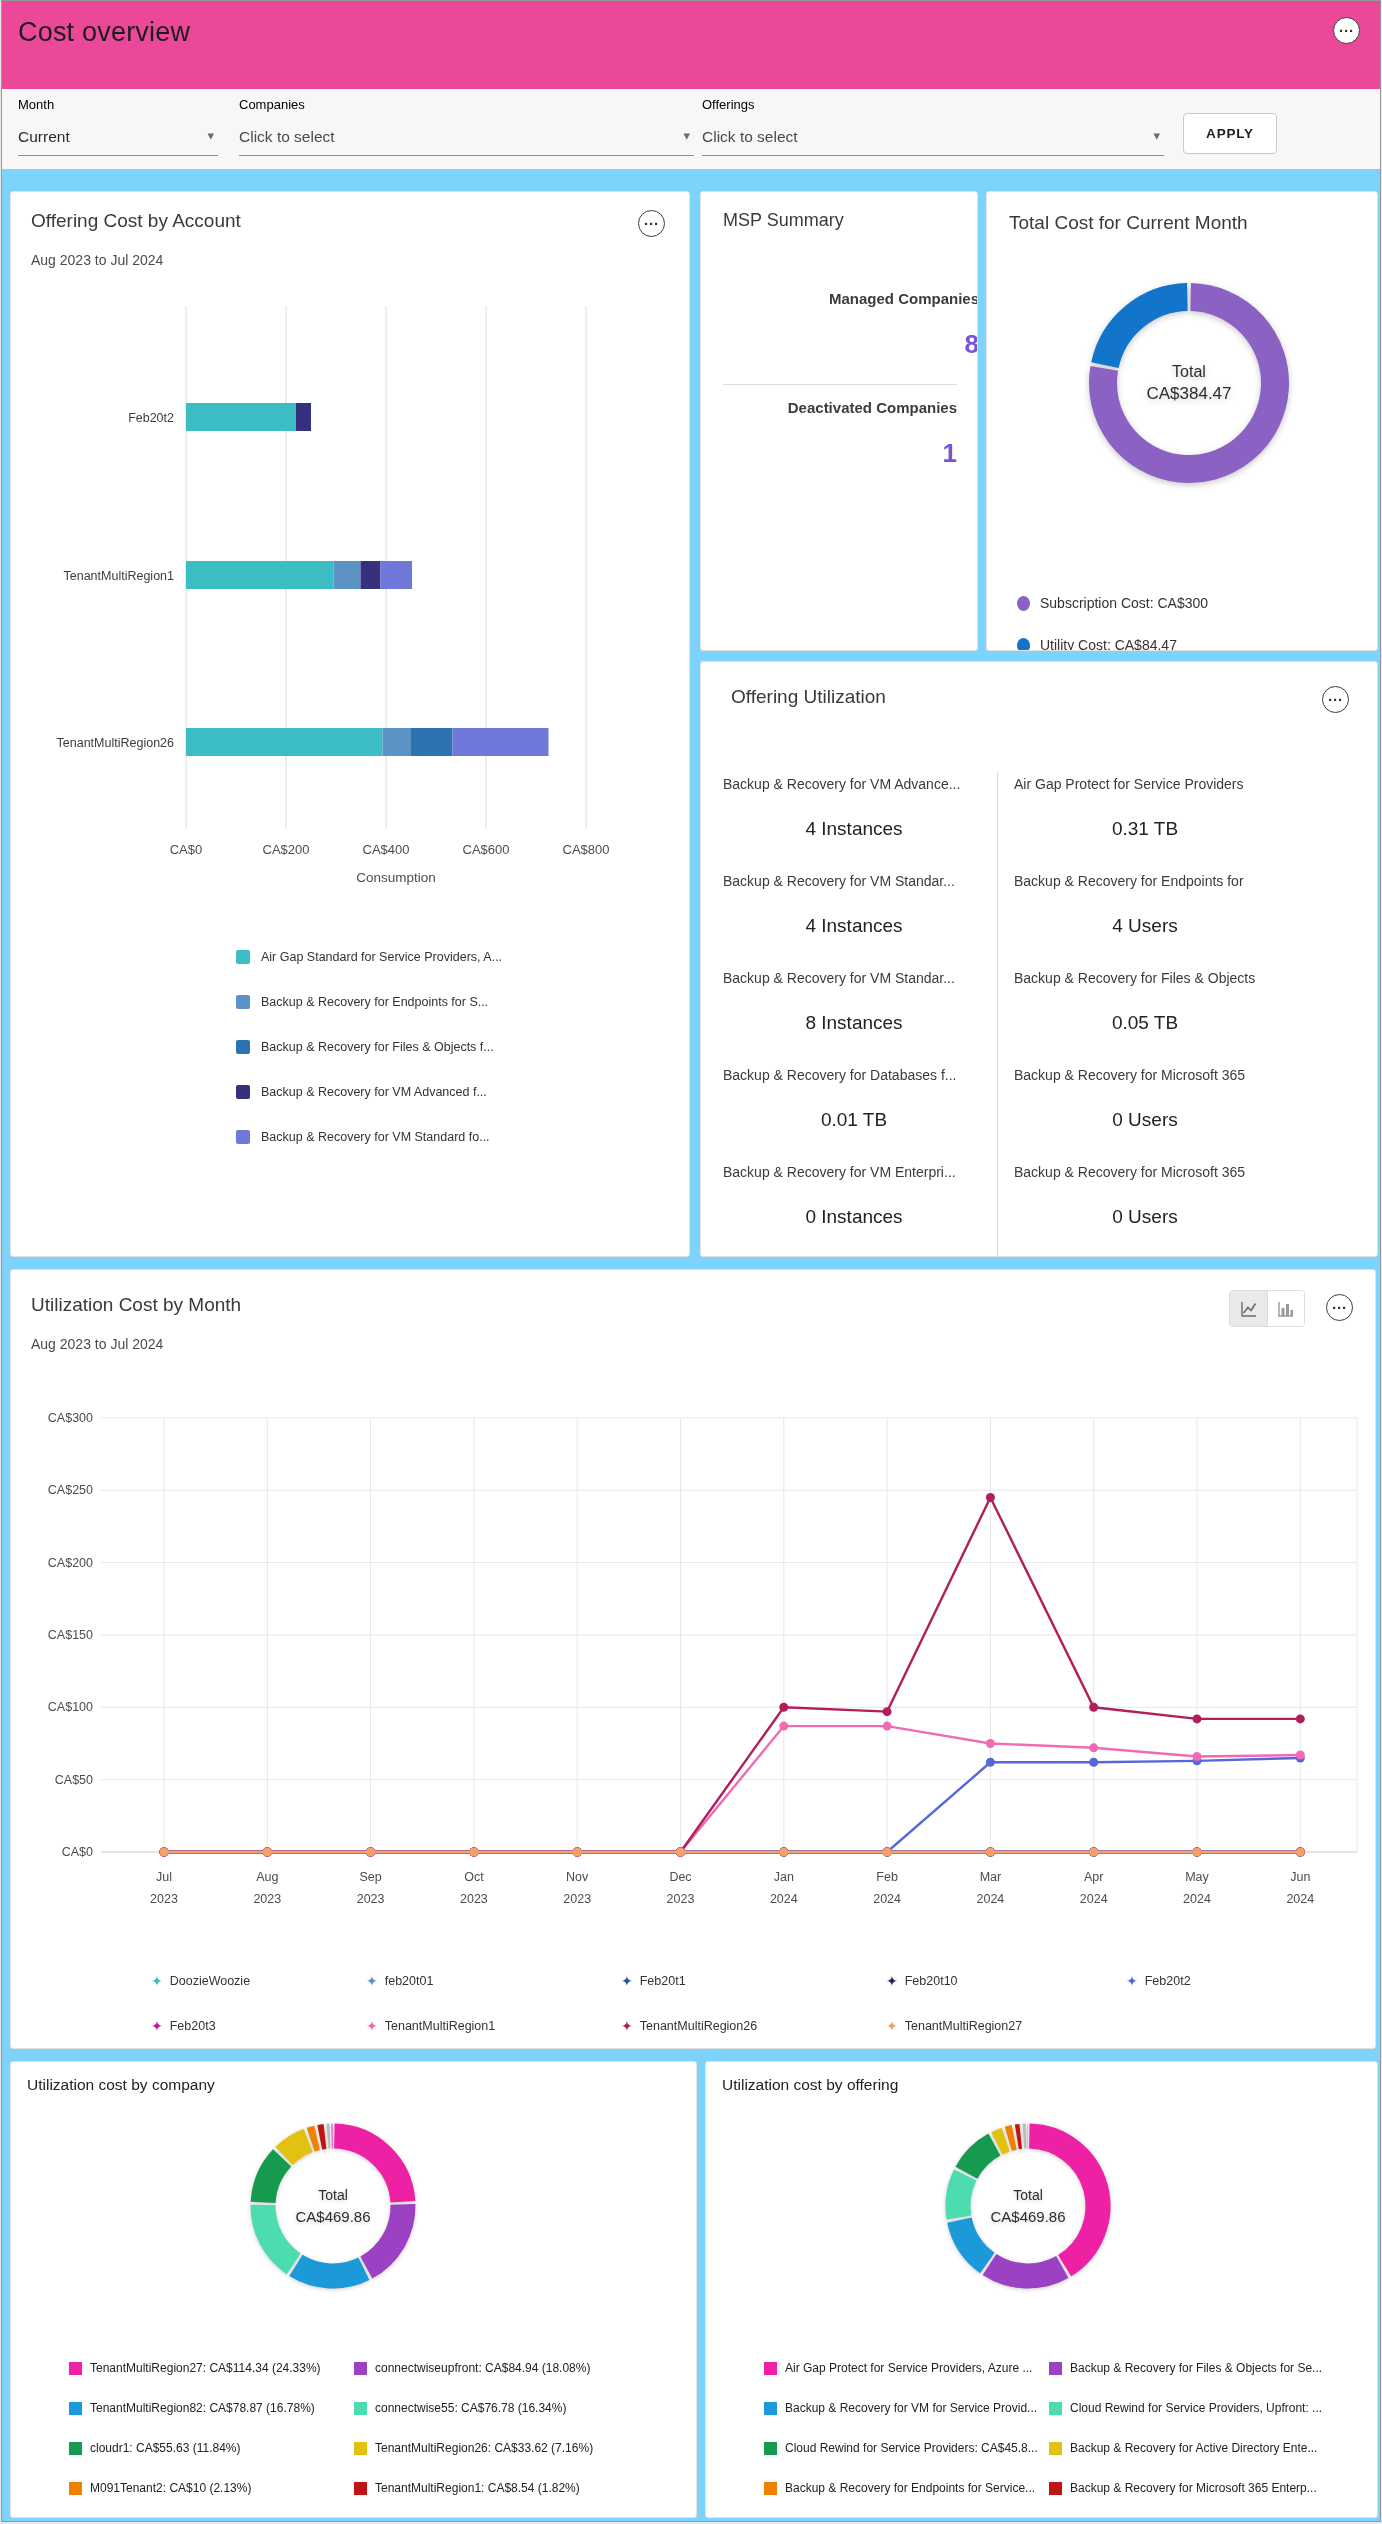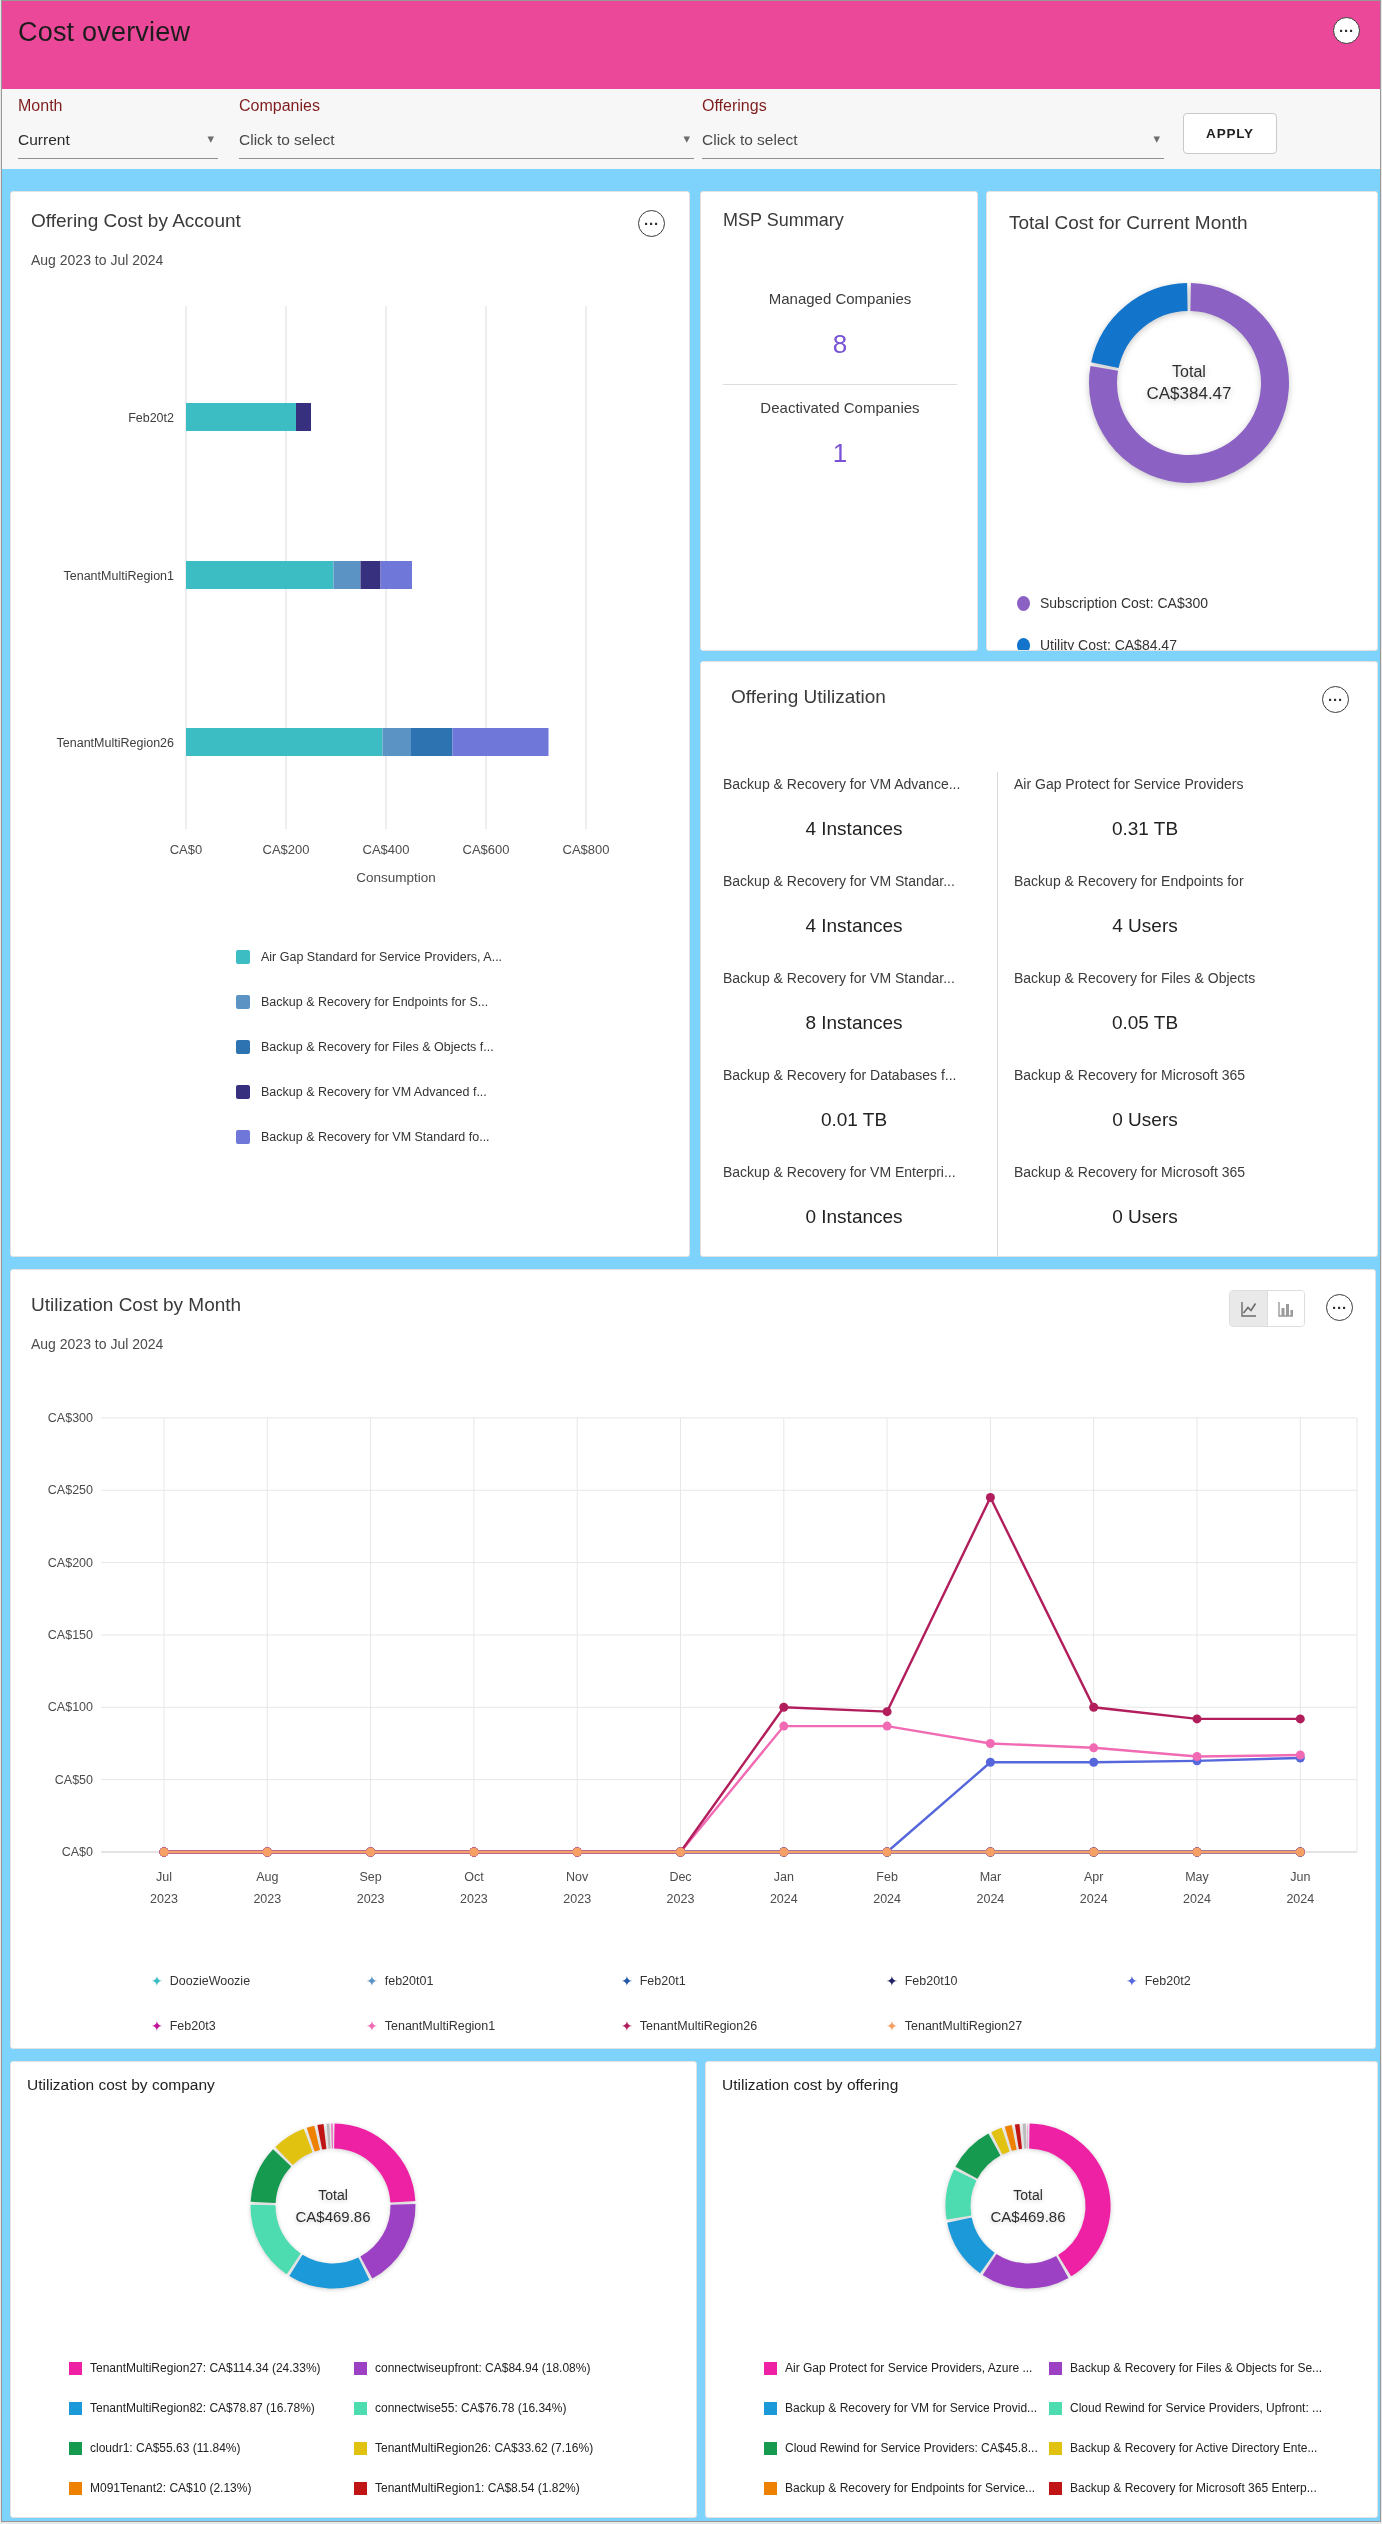--- a/index.html
+++ b/index.html
@@ -12,21 +12,21 @@
   .hdr { position:absolute; left:0; top:0; width:1380px; height:88px; background:#ec4899; }
   .hdr h1 { position:absolute; left:16px; top:16px; font-size:27px; font-weight:500; color:#1c1c1c; letter-spacing:.2px;}
   .dots-btn { position:absolute; width:27px; height:27px; border:1.6px solid #3b3b3b; border-radius:50%;
               background:#fff; color:#2e2e2e; font-size:15px; font-weight:700; line-height:22px;
               text-align:center; letter-spacing:0; cursor:pointer; padding:0;}
   .hdr .dots-btn { right:22px; top:16px; }
 
   
   .fbar { position:absolute; left:0; top:88px; width:1380px; height:80px; background:#f7f7f7; }
   .fld { position:absolute; top:8px; }
-  .fld .lab { font-size:16px; color:#7f1d1d; }
+  .fld .lab { font-size:13px; color:#000000; }
   .sel { position:relative; margin-top:10px; border-bottom:1px solid #8f8f8f; height:34px; cursor:pointer;}
   .sel .val { font-size:15.5px; color:#2b2b2b; line-height:30px; }
   .sel .arr { position:absolute; right:4px; top:6px; color:#6d6d6d; font-size:13px; }
   .apply { position:absolute; left:1181px; top:24px; width:94px; height:41px; background:#fff;
            border:1px solid #c9c9c9; border-radius:4px; font-size:13.5px; font-weight:600;
            letter-spacing:.8px; color:#1f1f1f; cursor:pointer; font-family:inherit;}
 
   
   .content { position:absolute; left:0; top:168px; width:1380px; height:2354px; background:#7dd3fc; }
   .card { position:absolute; background:#fff; border:1px solid #e2e2e2; border-radius:3px; overflow:hidden; }
@@ -44,21 +44,21 @@
   #cardA h2 { position:absolute; left:20px; top:18px; }
   #cardA .sub { position:absolute; left:20px; top:60px; }
   #cardA .dots-btn { right:24px; top:18px; }
   #svg-bar { position:absolute; left:0; top:92px; }
   .bar-legend { position:absolute; left:225px; top:742px; }
   .bar-legend .li { display:flex; align-items:center; height:45px; }
   .bar-legend .sw { width:14px; height:14px; border-radius:2px; margin-right:11px; flex:0 0 auto;}
   .bar-legend .tx { font-size:12.5px; color:#333; }
 
   #cardB h2 { position:absolute; left:22px; top:18px; font-size:18px;}
-  .stat { text-align:center; }
+  .stat { text-align:right;font-weight:bold; }
   .stat .sl { font-size:15px; color:#3c3c3c; }
   .stat .sv { font-size:26px; margin-top:22px; }
   .statwrap { position:absolute; left:0; top:84px; width:278px;}
   .stat { padding:14px 0 24px 0; }
   .stat + .stat { border-top:1px solid #ddd; margin:0 22px; padding-left:0; padding-right:0;}
   .statwrap .stat:nth-child(2), .statwrap .stat:nth-child(3){ margin:0 22px; }
 
   #cardC h2 { position:absolute; left:22px; top:20px; white-space:nowrap;}
   #svg-donutC { position:absolute; left:89px; top:78px; filter:drop-shadow(0 2px 3px rgba(0,0,0,.22)); }
   .c-legend { position:absolute; left:30px; top:390px; }

